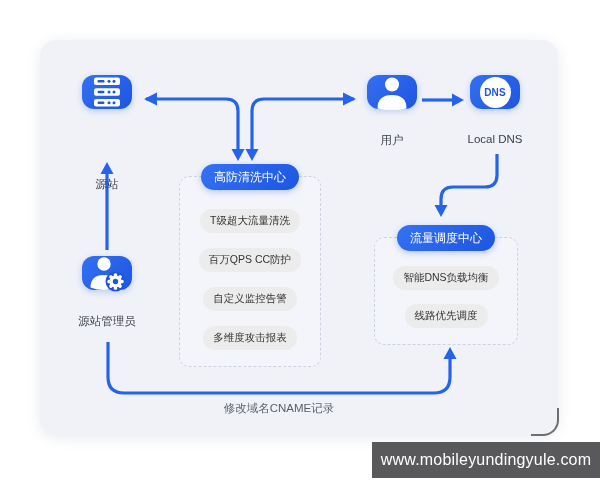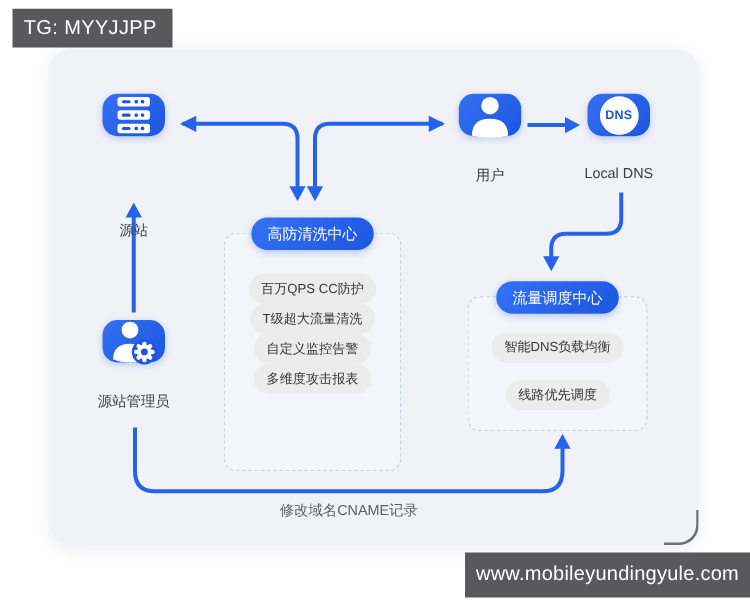--- a/index.html
+++ b/index.html
@@ -33,32 +33,31 @@
   .dns-circle span{font-size:10px;font-weight:bold;color:var(--accent-dark);letter-spacing:.2px;}
 
   .group{position:absolute;border:1.6px dashed var(--dashed-border);border-radius:10px;
          background:rgba(255,255,255,.28);display:flex;flex-direction:column;align-items:center;}
   .group-pill{position:absolute;top:-13px;left:50%;transform:translateX(-50%);height:26px;min-width:95px;
       padding:0 13px;border-radius:13px;display:flex;align-items:center;justify-content:center;white-space:nowrap;
       background:linear-gradient(135deg,#3472F4 0%,var(--accent-dark) 100%);color:#fff;font-size:12px;
       box-shadow:0 2px 6px rgba(29,85,224,.30);}
   .item{height:24px;border-radius:12px;background:var(--item-bg);color:#333;font-size:10.5px;
         display:flex;align-items:center;justify-content:center;padding:0 10px;white-space:nowrap;}
-  .group-scrubbing{left:179px;top:186px;width:142px;height:191px;padding-top:32px;}
+  .group-scrubbing{left:179px;top:176px;width:142px;height:191px;padding-top:32px;gap:15px;}
   .group-scheduling{left:374px;top:237px;width:144px;height:108px;padding-top:28px;gap:14px;}
 
   .cname-note{position:absolute;left:179px;top:401px;width:200px;text-align:center;
               font-size:11.5px;color:var(--text-muted);}
 </style>
 </head>
 <body>
 
 <div class="stage">
 
-  <div class="badge badge-top">TG: MYYJJPP</div>
 
   <div class="panel"></div>
 
   <svg class="wires" width="600" height="480" viewBox="0 0 600 480">
 
     <path class="wire" d="M146,99 H226 Q238,99 238,111 V152"></path>
     <polygon class="head" points="157,92.5 157,105.5 144,99"></polygon>
     <polygon class="head" points="231.5,149 244.5,149 238,161"></polygon>
 
     <path class="wire" d="M354,99 H264 Q252,99 252,111 V152"></path>
@@ -127,22 +126,22 @@
         </g>
         <circle r="5.9" fill="#fff"></circle>
         <circle r="2.7" fill="var(--accent-dark)"></circle>
       </g>
     </svg>
   </div>
   <div class="node-label" style="left:47px;top:314px;text-align:center;">源站管理员</div>
 
   <div class="group group-scrubbing">
     <div class="group-pill">高防清洗中心</div>
+    <div class="item">T级超大流量清洗</div>
     <div class="item">百万QPS CC防护</div>
-    <div class="item">T级超大流量清洗</div>
     <div class="item">自定义监控告警</div>
     <div class="item">多维度攻击报表</div>
   </div>
 
   <div class="group group-scheduling">
     <div class="group-pill">流量调度中心</div>
     <div class="item">智能DNS负载均衡</div>
     <div class="item">线路优先调度</div>
   </div>
 

